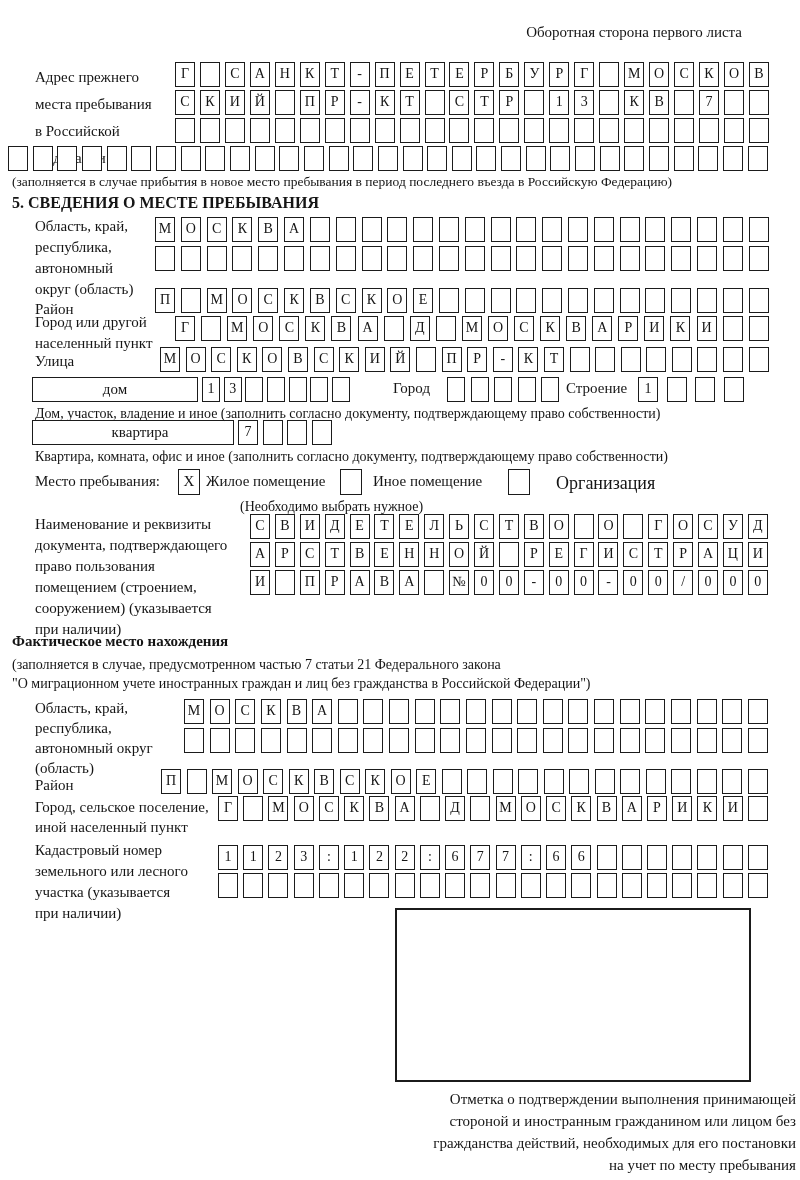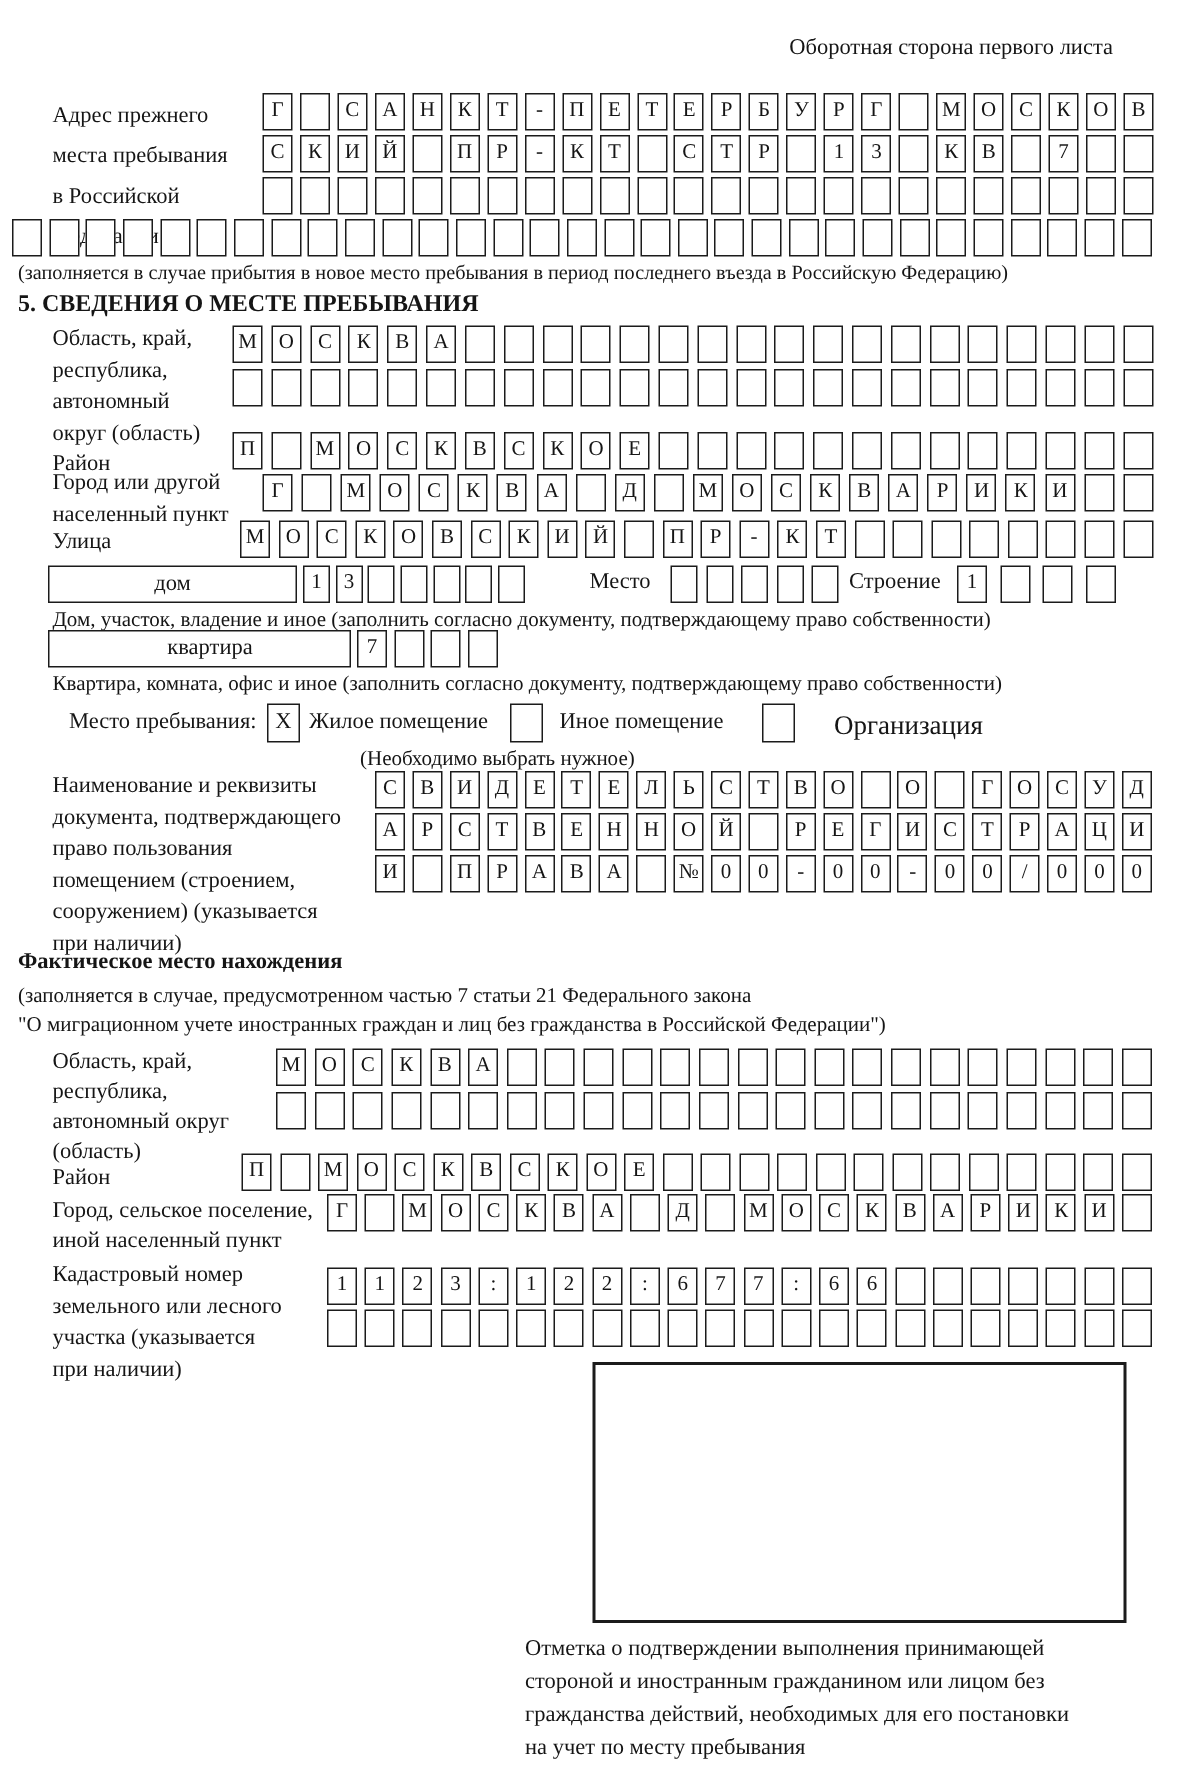--- a/index.html
+++ b/index.html
@@ -39,21 +39,21 @@
   #house-box{top:377px;left:32px;width:166px;}
   #row-house{top:377px;left:202px;width:148px;}
   #corpus-label{top:380px;left:393px;font-size:15px;}
   #row-corpus{top:377px;left:447px;width:112px;}
   #stroenie-label{top:380px;left:566px;font-size:15px;}
   #row-stroenie{top:377px;left:638px;width:106px;}
   #house-caption{top:406px;left:35px;font-size:14px;}
   #apt-box{top:420px;left:32px;width:202px;padding-left:14px;}
   #row-apt{top:420px;left:238px;width:94px;}
   #apt-caption{top:449px;left:35px;font-size:14px;}
-  #stay-label{top:473px;left:35px;font-size:15px;margin-left:11px;}
+  #stay-label{top:473px;left:35px;font-size:15px;}
   #stay-chk-1{top:469px;left:178px;}
   #stay-opt-1{top:473px;left:206px;font-size:15px;}
   #stay-chk-2{top:469px;left:340px;}
   #stay-opt-2{top:473px;left:373px;font-size:15px;}
   #stay-chk-3{top:469px;left:508px;}
   #stay-opt-3{top:473px;left:556px;font-size:18px;}
   #stay-hint{top:499px;left:240px;font-size:14px;}
   #doc-label{top:514px;left:35px;}
   #row-doc-1{top:514px;left:250px;width:518px;}
   #row-doc-2{top:542px;left:250px;width:518px;}
@@ -64,21 +64,21 @@
   #row-region2-1{top:699px;left:184px;width:584px;}
   #row-region2-2{top:728px;left:184px;width:584px;}
   #district2-label{top:775px;left:35px;}
   #row-district2{top:769px;left:161px;width:607px;}
   #city2-label{top:797px;left:35px;line-height:20px;}
   #row-city2{top:796px;left:218px;width:550px;}
   #cad-label{top:840px;left:35px;}
   #row-cad-1{top:845px;left:218px;width:550px;}
   #row-cad-2{top:873px;left:218px;width:550px;}
   #mark-box{top:908px;left:395px;width:356px;height:174px;border:2px solid #1b1b1b;box-sizing:border-box;}
-  #mark-caption{top:1088px;left:350px;width:446px;text-align:left;
+  #mark-caption{top:1088px;left:350px;width:446px;text-align:right;
                 font-size:15px;line-height:22px;white-space:pre-line;}
 </style>
 </head>
 <body>
 
 <div id="back-note" class="abs">Оборотная сторона первого листа</div>
 
 <div id="prev-label" class="abs lbl">Адрес прежнего
 места пребывания
 в Российской
@@ -342,21 +342,21 @@
 <div id="house-box" class="abs widebox">дом</div>
 <div id="row-house" class="abs cellrow sm">
     <span class="cell">1</span>
     <span class="cell">3</span>
     <span class="cell"></span>
     <span class="cell"></span>
     <span class="cell"></span>
     <span class="cell"></span>
     <span class="cell"></span>
   </div>
-<div id="corpus-label" class="abs">Место</div>
+<div id="corpus-label" class="abs">Город</div>
 <div id="row-corpus" class="abs cellrow sm">
     <span class="cell"></span>
     <span class="cell"></span>
     <span class="cell"></span>
     <span class="cell"></span>
     <span class="cell"></span>
   </div>
 <div id="stroenie-label" class="abs">Строение</div>
 <div id="row-stroenie" class="abs cellrow">
     <span class="cell">1</span>

